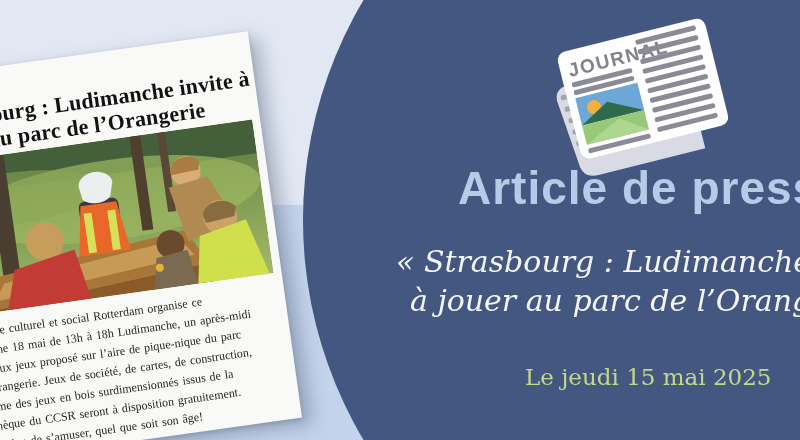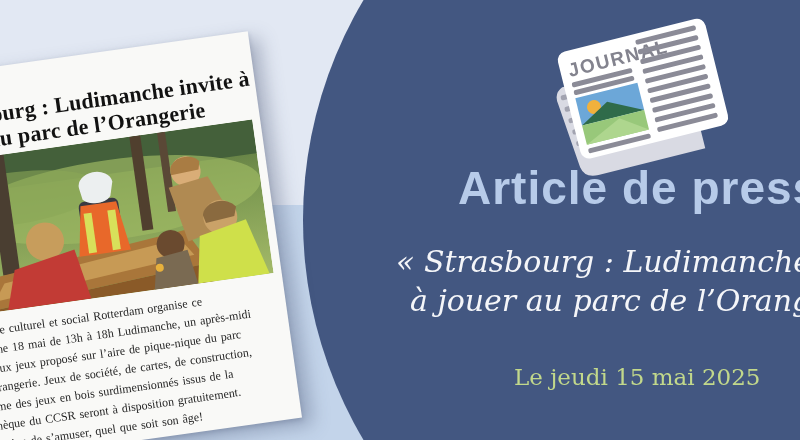--- a/index.html
+++ b/index.html
@@ -47,21 +47,21 @@
     font-size:46px;font-weight:bold;letter-spacing:1px;
     color:#b7cbe9;white-space:nowrap;
   }
   .panel-quote1,.panel-quote2{
     position:absolute;font-family:"DejaVu Serif","Liberation Serif",serif;
     font-style:italic;font-size:30px;color:#f5f6f9;white-space:nowrap;
   }
   .panel-quote1{left:396px;top:244px;}
   .panel-quote2{left:410px;top:283px;}
   .panel-date{
-    position:absolute;left:514px;top:364px;
+    position:absolute;left:525px;top:364px;
     font-family:"DejaVu Serif","Liberation Serif",serif;
     font-size:23px;color:#c2d88b;white-space:nowrap;
   }
 </style>
 </head>
 <body>
 
 <div class="stage">
 
   <div class="bg-bottom"></div>

